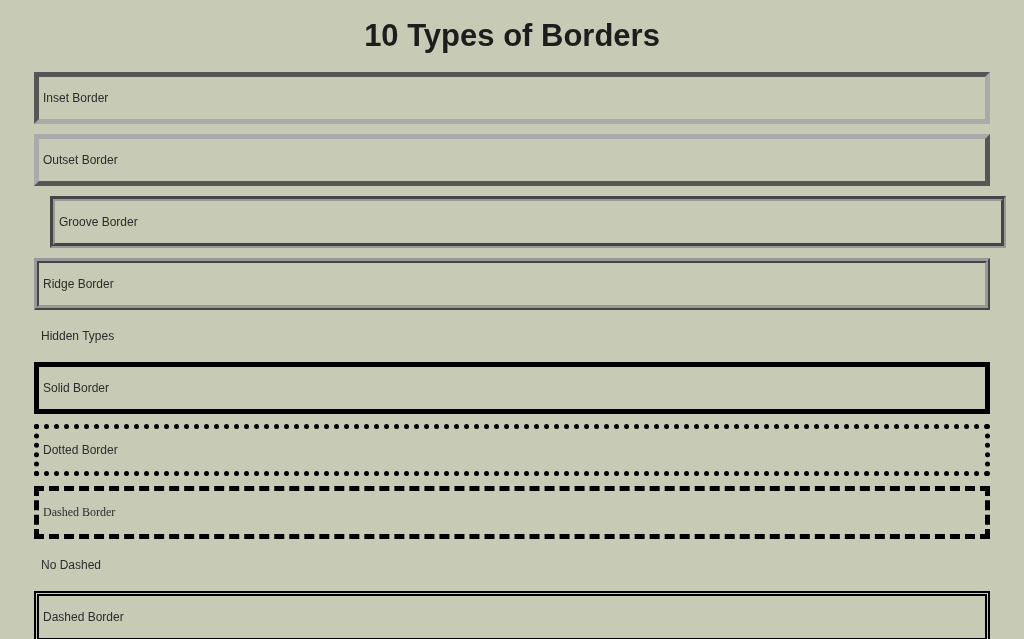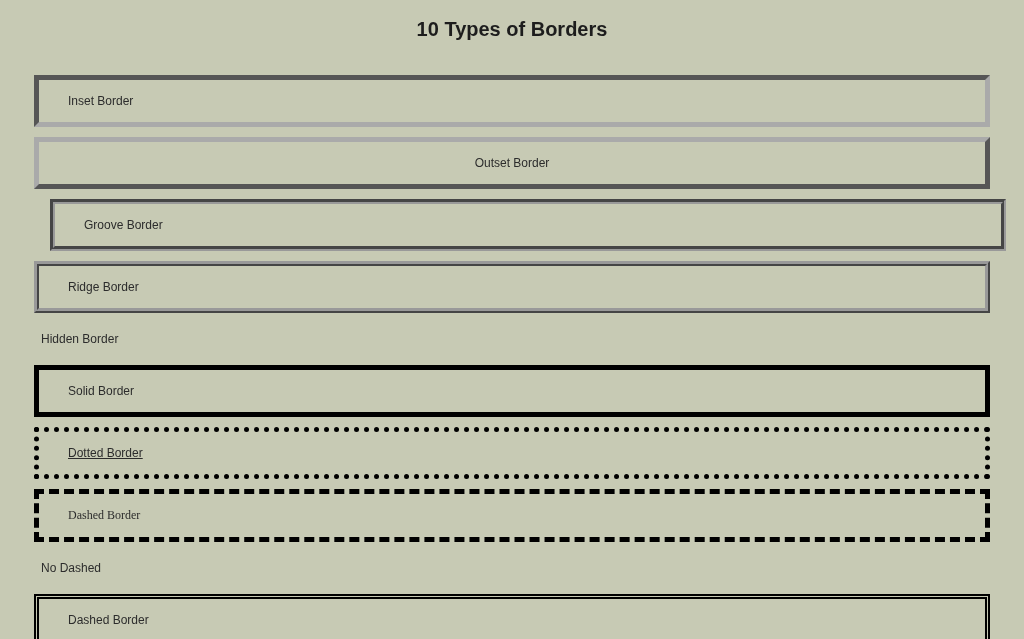--- a/index.html
+++ b/index.html
@@ -10,51 +10,51 @@
     body {
       font-family: Arial, Helvetica, sans-serif;
       background: #c7cab4;
       width: 1024px;
       height: 639px;
       padding: 18px 34px 0 34px;
       overflow: hidden;
     }
     h1 {
       text-align: center;
-      font-size: 20px;
+      font-size: 31px;
       font-weight: bold;
       color: #1d1d1d;
-      margin-bottom: 34px;
+      margin-bottom: 18px;
     }
     .box {
       width: 100%;
-      padding: 14px 29px;
+      padding: 14px 4px;
       margin-bottom: 10px;
       font-size: 12px;
       color: #2c2c2c;
       background: #c7cab4;
     }
     .inset   { border: 5px inset  #aaa; }
-    .outset  { border: 5px outset #aaa; text-align: center; }
+    .outset  { border: 5px outset #aaa; }
     .groove  { border: 5px groove #999; margin-left: 16px; }
     .ridge   { border: 5px ridge  #999; }
     .hidden-b{ border: 5px hidden #000; padding: 9px 7px; }
     .solid   { border: 5px solid  #000; }
-    .dotted  { border: 5px dotted #000; text-decoration: underline; }
+    .dotted  { border: 5px dotted #000; }
     .dashed  { border: 5px dashed #000; font-family: Liberation Serif, serif; }
     .none-b  { border: 5px none   #000; padding: 9px 7px; }
     .double  { border: 5px double #000; }
   </style>
 </head>
 <body>
 
 <h1>10 Types of Borders</h1>
 
 <div class="box inset">Inset Border</div>
 <div class="box outset">Outset Border</div>
 <div class="box groove">Groove Border</div>
 <div class="box ridge">Ridge Border</div>
-<div class="box hidden-b">Hidden Border</div>
+<div class="box hidden-b">Hidden Types</div>
 <div class="box solid">Solid Border</div>
 <div class="box dotted">Dotted Border</div>
 <div class="box dashed">Dashed Border</div>
 <div class="box none-b">No Dashed</div>
 <div class="box double">Dashed Border</div>
 
 </body></html>

